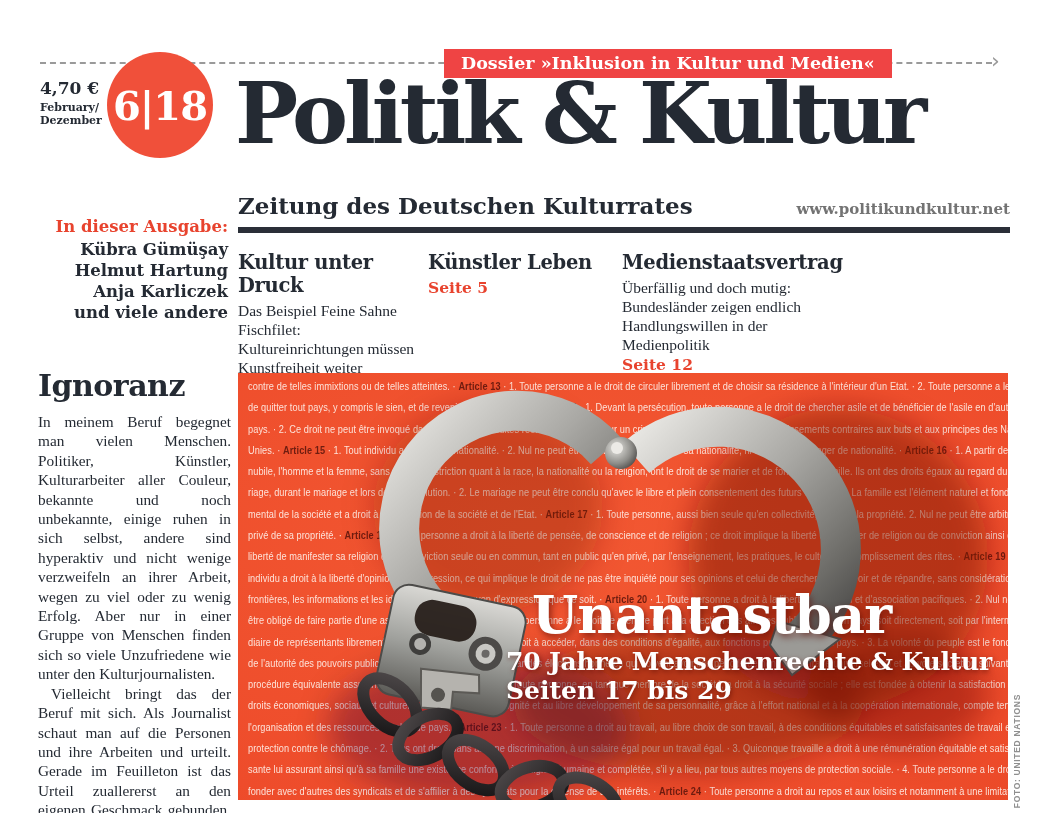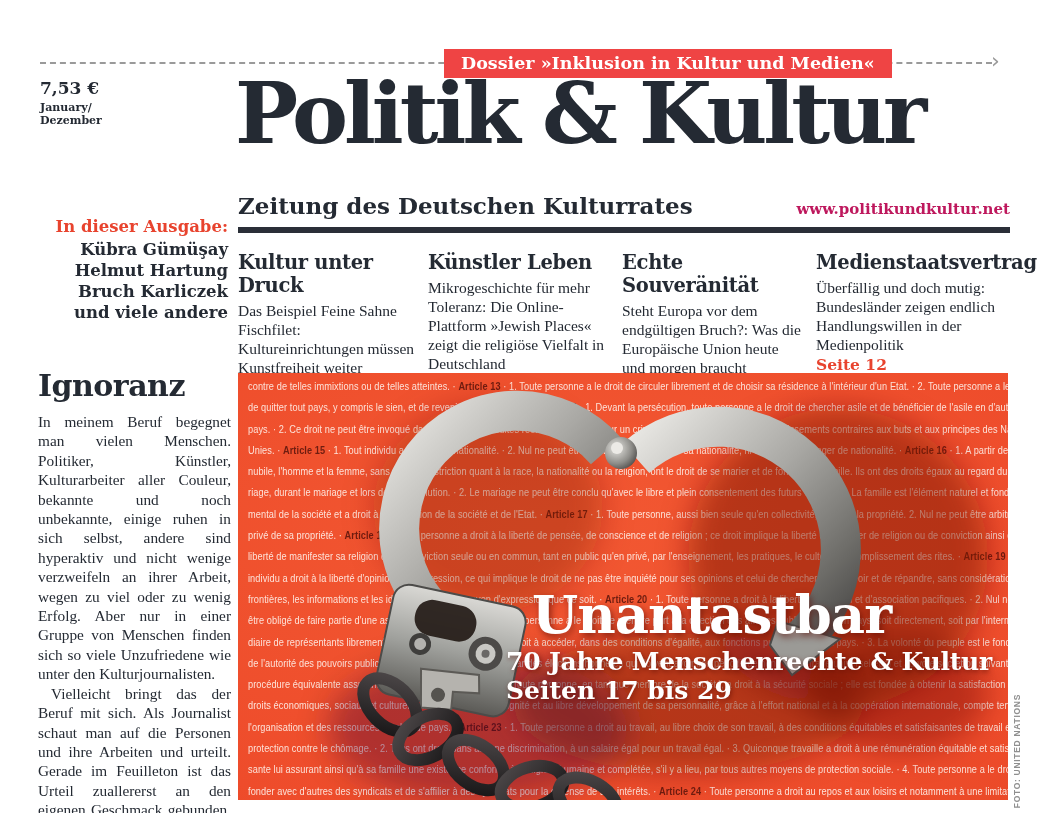--- a/index.html
+++ b/index.html
@@ -16,21 +16,21 @@
                background:#f0503a;display:flex;align-items:center;justify-content:center;}
   .issue-badge span{color:#fff;font-family:"DejaVu Serif",serif;font-weight:700;font-size:40px;letter-spacing:-1px;}
   .dossier-banner{position:absolute;left:444px;top:49px;background:#ef4444;color:#fff;
                   font-family:"DejaVu Serif",serif;font-weight:700;font-size:17.5px;
                   padding:4px 17px 5px 17px;white-space:nowrap;}
 
   
   .masthead{position:absolute;left:235px;top:72px;width:790px;font-family:"DejaVu Serif",serif;
             font-weight:800;font-size:84px;line-height:1;letter-spacing:-4px;white-space:nowrap;color:#242a33;}
   .subtitle{position:absolute;left:238px;top:192px;font-family:"DejaVu Serif",serif;font-weight:700;font-size:23px;text-align:center;}
-  .website{position:absolute;right:41px;top:200px;color:#be185d;font-family:"DejaVu Serif",serif;
+  .website{position:absolute;right:41px;top:200px;color:#737373;font-family:"DejaVu Serif",serif;
            font-weight:700;font-size:15px;}
   .header-rule{position:absolute;left:238px;top:227px;width:772px;height:6px;background:#2a2f38;}
 
   
   .contents-block{position:absolute;left:36px;top:216px;width:192px;text-align:right;
                   font-family:"DejaVu Serif",serif;font-weight:700;font-size:16.5px;line-height:21px;}
   .contents-label{color:#e8432e;margin-bottom:2px;text-align:right;}
 
   
   .teasers{position:absolute;left:238px;top:243px;width:780px;display:grid;
@@ -67,65 +67,62 @@
 </style>
 </head>
 <body>
 
 <div id="page">
 
   <div class="dash-line"></div>
   <div class="dash-arrow">›</div>
 
   <div class="price-block">
-    <div class="price">7,53 €</div>
+    <div class="price">4,70 €</div>
     <div class="months">
-      <div>January/</div>
+      <div>February/</div>
       <div>Dezember</div>
     </div>
   </div>
 
+  <div class="issue-badge">
+    <span>6|18</span>
+  </div>
 
   <div class="dossier-banner">Dossier »Inklusion in Kultur und Medien«</div>
 
   <div class="masthead">Politik &amp; Kultur</div>
   <div class="subtitle">Zeitung des Deutschen Kulturrates</div>
   <div class="website">www.politikundkultur.net</div>
   <div class="header-rule"></div>
 
   <div class="contents-block">
     <div class="contents-label">In dieser Ausgabe:</div>
     <div>
 
         <div>Kübra Gümüşay</div>
         <div>Helmut Hartung</div>
-        <div>Bruch Karliczek</div>
+        <div>Anja Karliczek</div>
         <div>und viele andere</div>
       </div>
   </div>
 
   <div class="teasers">
 
       <div class="teaser">
         <div class="teaser-title">Kultur unter Druck</div>
         <div class="teaser-text">Das Beispiel Feine Sahne Fischfilet: Kultureinrichtungen müssen Kunstfreiheit weiter schützen</div>
         <div class="teaser-page">Seite 3</div>
       </div>
 
       <div class="teaser">
         <div class="teaser-title">Künstler Leben</div>
-        <div class="teaser-text">Mikrogeschichte für mehr Toleranz: Die Online-Plattform »Jewish Places« zeigt die religiöse Vielfalt in Deutschland</div>
         <div class="teaser-page">Seite 5</div>
       </div>
 
-      <div class="teaser">
-        <div class="teaser-title">Echte Souveränität</div>
-        <div class="teaser-text">Steht Europa vor dem endgültigen Bruch?: Was die Europäische Union heute und morgen braucht</div>
-        <div class="teaser-page">Seiten 8 und 9</div>
-      </div>
 
       <div class="teaser">
         <div class="teaser-title">Medienstaatsvertrag</div>
         <div class="teaser-text">Überfällig und doch mutig: Bundesländer zeigen endlich Handlungswillen in der Medienpolitik</div>
         <div class="teaser-page">Seite 12</div>
       </div>
     </div>
 
   <div class="editorial">
     <div class="editorial-title">Ignoranz</div>

